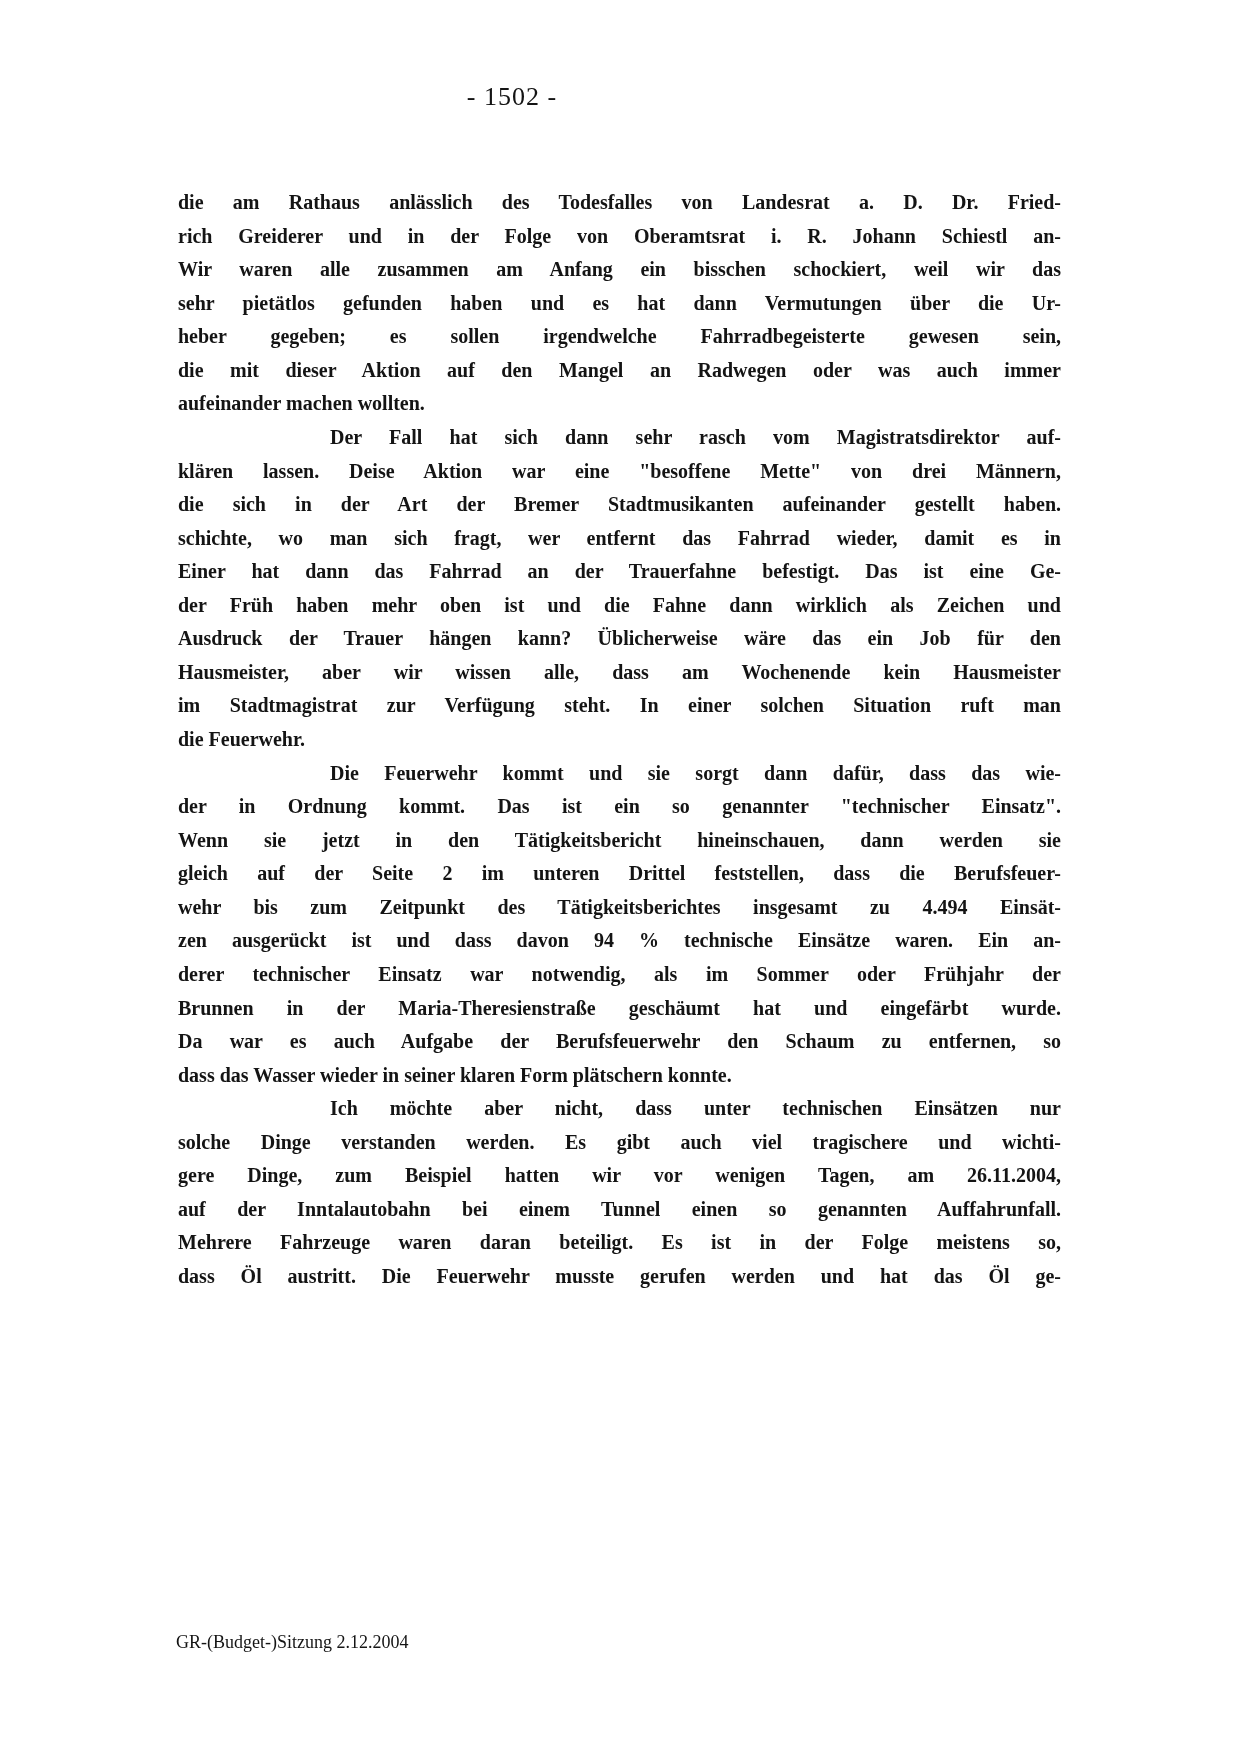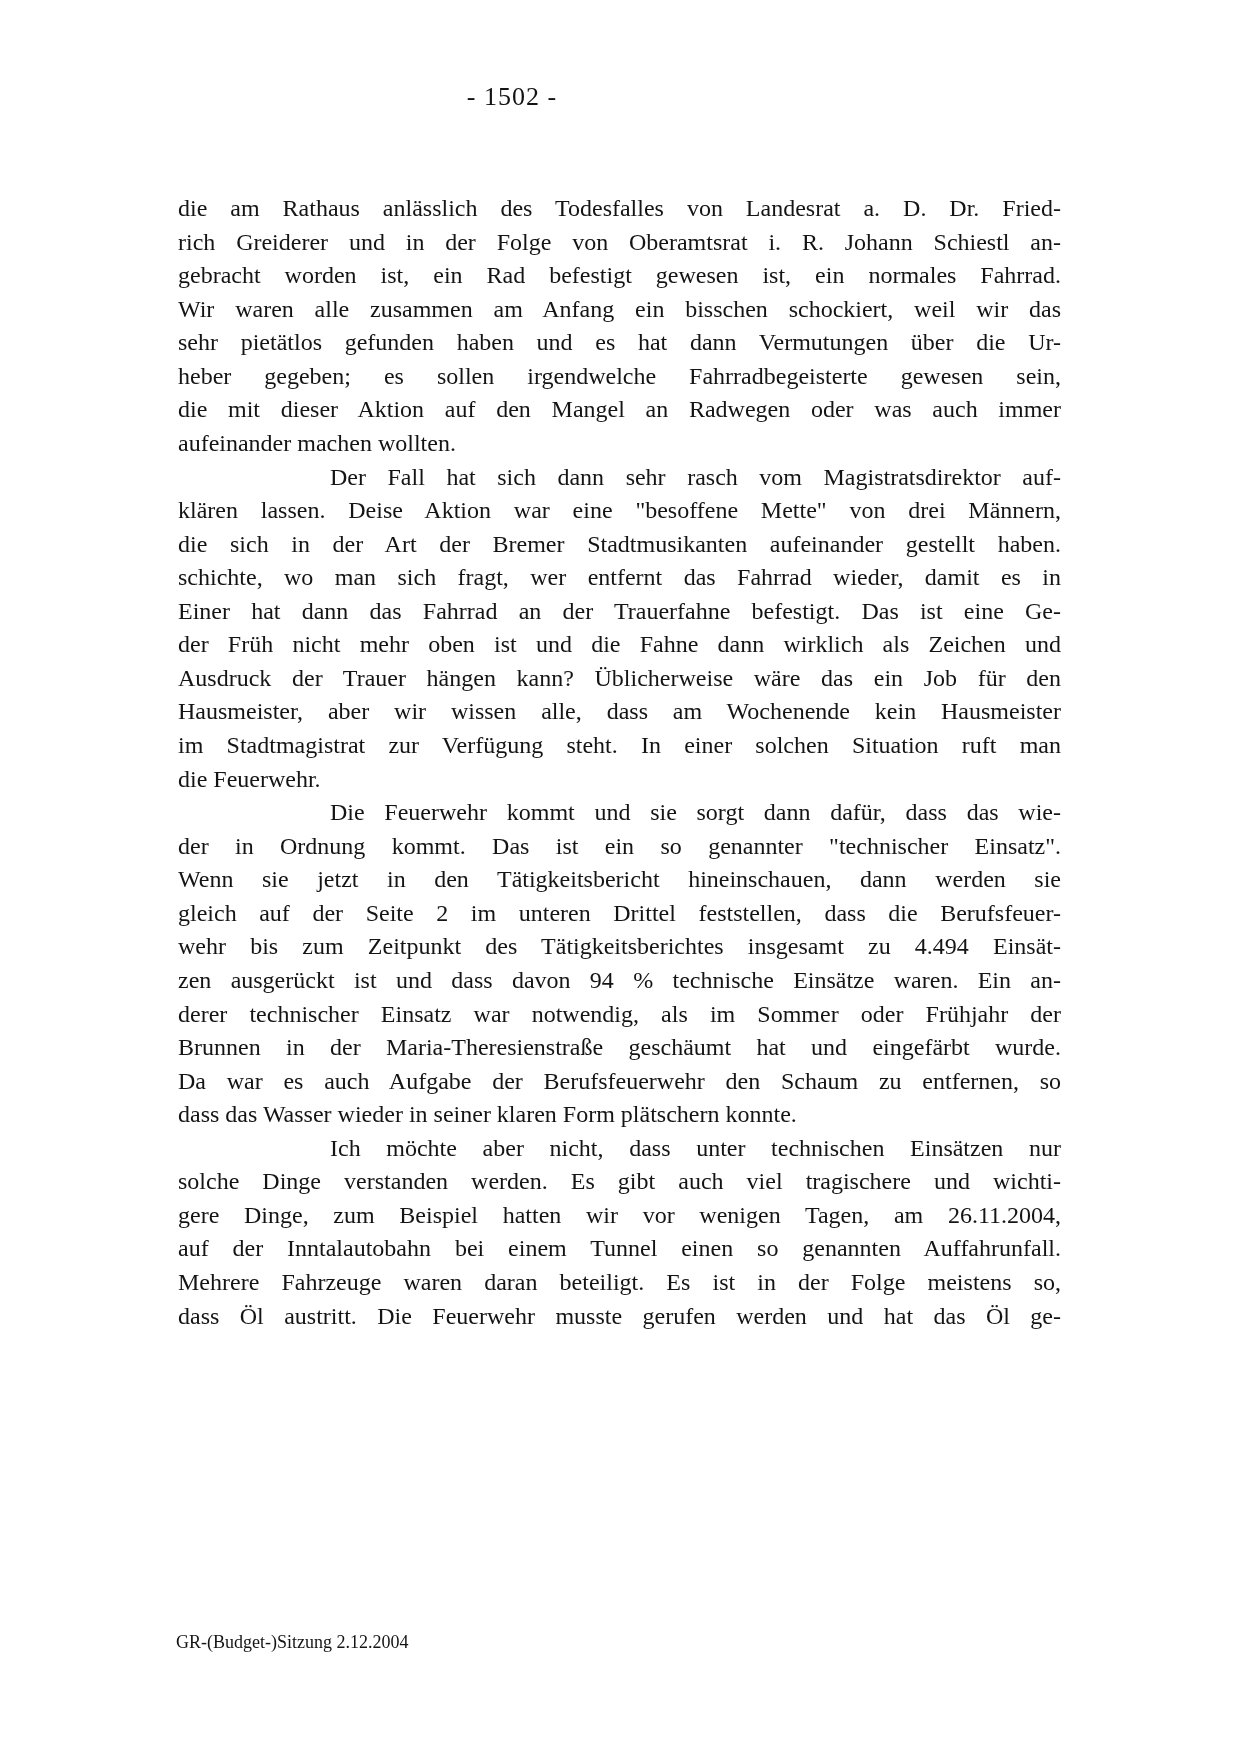--- a/index.html
+++ b/index.html
@@ -20,25 +20,26 @@
     position: absolute;
     top: 82px;
     left: 0;
     width: 1024px;
     text-align: center;
     font-size: 26px;
     letter-spacing: 1px;
   }
   .text-block {
     position: absolute;
-    top: 192px;
+    top: 186px;
     left: 178px;
     width: 883px;
-    font-size: 24px;
+    font-size: 20px;
     line-height: 33.57px;
+    font-weight: bold;
   }
   .paragraph { margin: 0; padding: 0; }
   .line {
     text-align: justify;
     text-align-last: justify;
     white-space: normal;
   }
   .line.indent { padding-left: 152px; }
   .line.endline { text-align-last: left; }
   .footer {
@@ -51,34 +52,33 @@
 </head>
 <body>
 
 <div class="page">
   <div class="page-number">- 1502 -</div>
 
   <div class="text-block">
       <div class="paragraph">
         <div class="line">die am Rathaus anlässlich des Todesfalles von Landesrat a. D. Dr. Fried-</div>
         <div class="line">rich Greiderer und in der Folge von Oberamtsrat i. R. Johann Schiestl an-</div>
-        <div class="line">gebracht worden ist, ein Rad befestigt gewesen ist, ein normales Fahrrad.</div>
         <div class="line">Wir waren alle zusammen am Anfang ein bisschen schockiert, weil wir das</div>
         <div class="line">sehr pietätlos gefunden haben und es hat dann Vermutungen über die Ur-</div>
         <div class="line">heber gegeben; es sollen irgendwelche Fahrradbegeisterte gewesen sein,</div>
         <div class="line">die mit dieser Aktion auf den Mangel an Radwegen oder was auch immer</div>
         <div class="line endline">aufeinander machen wollten.</div>
       </div>
       <div class="paragraph">
         <div class="line indent">Der Fall hat sich dann sehr rasch vom Magistratsdirektor auf-</div>
         <div class="line">klären lassen. Deise Aktion war eine "besoffene Mette" von drei Männern,</div>
         <div class="line">die sich in der Art der Bremer Stadtmusikanten aufeinander gestellt haben.</div>
         <div class="line">schichte, wo man sich fragt, wer entfernt das Fahrrad wieder, damit es in</div>
         <div class="line">Einer hat dann das Fahrrad an der Trauerfahne befestigt. Das ist eine Ge-</div>
-        <div class="line">der Früh nicht mehr oben ist und die Fahne dann wirklich als Zeichen und</div>
+        <div class="line">der Früh haben mehr oben ist und die Fahne dann wirklich als Zeichen und</div>
         <div class="line">Ausdruck der Trauer hängen kann? Üblicherweise wäre das ein Job für den</div>
         <div class="line">Hausmeister, aber wir wissen alle, dass am Wochenende kein Hausmeister</div>
         <div class="line">im Stadtmagistrat zur Verfügung steht. In einer solchen Situation ruft man</div>
         <div class="line endline">die Feuerwehr.</div>
       </div>
       <div class="paragraph">
         <div class="line indent">Die Feuerwehr kommt und sie sorgt dann dafür, dass das wie-</div>
         <div class="line">der in Ordnung kommt. Das ist ein so genannter "technischer Einsatz".</div>
         <div class="line">Wenn sie jetzt in den Tätigkeitsbericht hineinschauen, dann werden sie</div>
         <div class="line">gleich auf der Seite 2 im unteren Drittel feststellen, dass die Berufsfeuer-</div>

